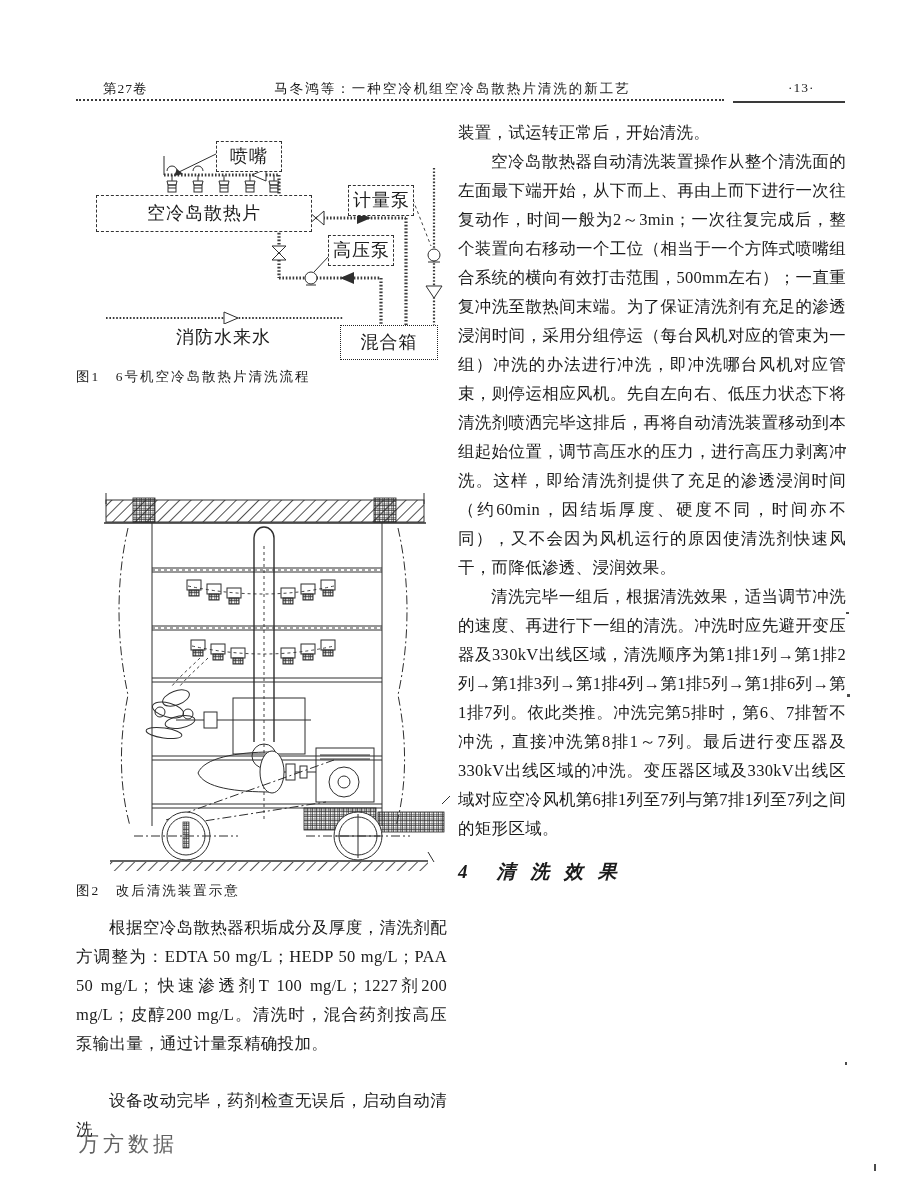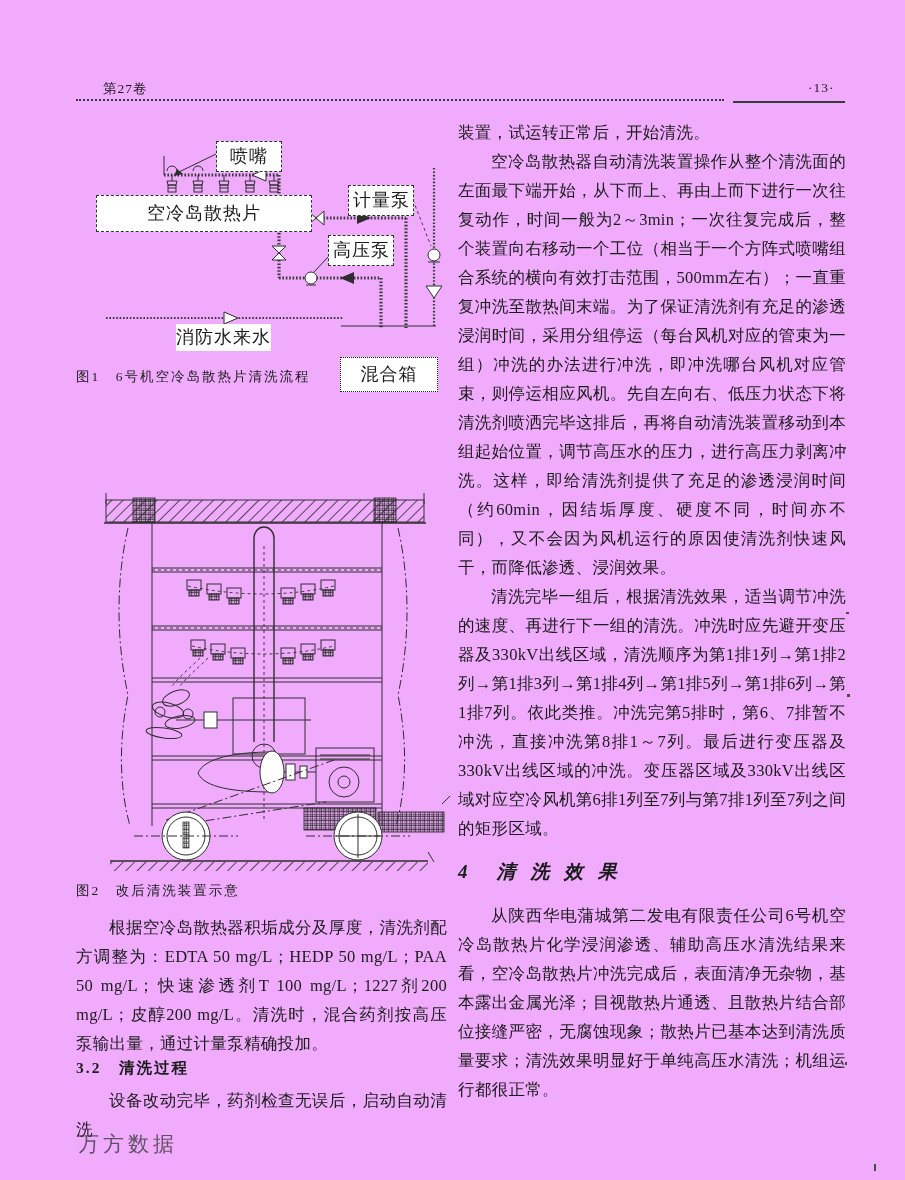--- a/index.html
+++ b/index.html
@@ -1,58 +1,59 @@
 <!DOCTYPE html>
 <html><head>
 <meta charset="utf-8">
 <style>
   html,body{margin:0;padding:0;background:#e8e8e8;}
-  .page{position:relative;width:905px;height:1180px;background:#f0abfc;overflow:hidden;
+  .page{position:relative;width:905px;height:1180px;background:#ffffff;overflow:hidden;
         font-family:"Liberation Serif","DejaVu Serif",serif;color:#1b1b1b;}
   
   .hdr{position:absolute;top:80px;font-size:13.5px;letter-spacing:1px;white-space:nowrap;}
   .hdr-vol{left:103px;}
   .hdr-title{left:0;width:905px;text-align:center;letter-spacing:2px;}
-  .hdr-page{left:808px;}
+  .hdr-page{left:788px;}
   .rule-dot{position:absolute;top:99px;left:76px;width:648px;border-top:2px dotted #3a3a3a;height:0;}
   .rule-solid{position:absolute;top:101px;left:733px;width:112px;height:2px;background:#3a3a3a;}
   
   .blk{position:absolute;text-align:justify;font-size:16.5px;line-height:29px;letter-spacing:0.3px;}
   .col-l{left:76px;width:371px;}
   .col-r{left:458px;width:388px;}
   .ind{text-indent:2em;}
   p{margin:0;}
   .sec-sm{position:absolute;font-weight:bold;font-size:15.5px;letter-spacing:2px;}
   .sec-lg{font-weight:bold;font-style:italic;font-size:19px;letter-spacing:5px;margin:14px 0 15px 0;text-indent:0;}
   .caption{position:absolute;text-align:left;font-size:13.5px;letter-spacing:2px;}
   
   .fig{position:absolute;}
   .fig svg{position:absolute;left:0;top:0;}
   .flabel{position:absolute;font-size:18px;text-align:center;line-height:1.5;letter-spacing:1px;
           background:#fff;white-space:nowrap;}
   .boxed{border:1px dashed #333;padding:1px 4px;}
-  .boxed2{border:1px dotted #222;padding:3px 10px;margin-top:32px;}
+  .boxed2{border:1px dotted #222;padding:3px 10px;}
   .watermark{position:absolute;left:78px;top:1130px;font-size:21px;letter-spacing:4px;color:#3c3c3c;
              opacity:.8;filter:blur(.3px);}
   .artifact{position:absolute;background:#4a4a4a;}
   svg .ln{stroke:#2e2e2e;stroke-width:1;fill:none;}
   svg .ln2{stroke:#2e2e2e;stroke-width:1.4;fill:none;}
   svg .pipe{stroke:#3a3a3a;stroke-width:3.2;fill:none;stroke-dasharray:1.6 1.8;}
   svg .pipeT{stroke:#3a3a3a;stroke-width:2.2;fill:none;stroke-dasharray:1.6 1.8;}
   svg .dd{stroke:#2e2e2e;stroke-width:1;fill:none;stroke-dasharray:9 3 2 3;}
   svg .dsh{stroke:#2e2e2e;stroke-width:.9;fill:none;stroke-dasharray:3 3;}
   svg .fill{fill:#2e2e2e;stroke:none;}
   svg .open{fill:#fff;stroke:#2e2e2e;stroke-width:1;}
 </style>
 </head>
 <body>
 
 <div class="page">
 
   <div class="hdr hdr-vol">第27卷</div>
+  <div class="hdr hdr-title">马冬鸿等：一种空冷机组空冷岛散热片清洗的新工艺</div>
   <div class="hdr hdr-page">·13·</div>
   <div class="rule-dot"></div>
   <div class="rule-solid"></div>
 
   <div class="fig" style="left:76px;top:128px;width:372px;height:236px;">
     <svg width="372" height="236" viewBox="0 0 372 236">
 
       <line class="pipe" x1="88" y1="47" x2="203" y2="47"></line>
       <line class="ln" x1="88" y1="28" x2="88" y2="47"></line>
       <line class="pipe" x1="203" y1="47" x2="203" y2="150"></line>
@@ -283,32 +284,30 @@
       <line class="ln2" x1="34" y1="371" x2="352" y2="371" stroke-width="2"></line>
       <rect x="34" y="372" width="318" height="9" fill="url(#diag)"></rect>
       <line class="ln" x1="352" y1="362" x2="358" y2="372"></line>
     </svg>
   </div>
   <div class="caption col-l" style="top:882px;">图2　改后清洗装置示意</div>
 
   <div class="blk col-l" style="top:913px;">
     <p class="ind">根据空冷岛散热器积垢成分及厚度，清洗剂配方调整为：EDTA 50 mg/L；HEDP 50 mg/L；PAA 50 mg/L；快速渗透剂T 100 mg/L；1227剂200 mg/L；皮醇200 mg/L。清洗时，混合药剂按高压泵输出量，通过计量泵精确投加。</p>
   </div>
-  <div class="sec-sm col-l" style="top:1058px;position:absolute;">3.2　清洗过程</div>
   <div class="blk col-l" style="top:1086px;font-family:Liberation Serif, serif;">
     <p class="ind">设备改动完毕，药剂检查无误后，启动自动清洗</p>
   </div>
   <div class="watermark">万方数据</div>
 
   <div class="blk col-r" style="top:118px;">
     <p>装置，试运转正常后，开始清洗。</p>
     <p class="ind">空冷岛散热器自动清洗装置操作从整个清洗面的左面最下端开始，从下而上、再由上而下进行一次往复动作，时间一般为2～3min；一次往复完成后，整个装置向右移动一个工位（相当于一个方阵式喷嘴组合系统的横向有效打击范围，500mm左右）；一直重复冲洗至散热间末端。为了保证清洗剂有充足的渗透浸润时间，采用分组停运（每台风机对应的管束为一组）冲洗的办法进行冲洗，即冲洗哪台风机对应管束，则停运相应风机。先自左向右、低压力状态下将清洗剂喷洒完毕这排后，再将自动清洗装置移动到本组起始位置，调节高压水的压力，进行高压力剥离冲洗。这样，即给清洗剂提供了充足的渗透浸润时间（约60min，因结垢厚度、硬度不同，时间亦不同），又不会因为风机运行的原因使清洗剂快速风干，而降低渗透、浸润效果。</p>
     <p class="ind">清洗完毕一组后，根据清洗效果，适当调节冲洗的速度、再进行下一组的清洗。冲洗时应先避开变压器及330kV出线区域，清洗顺序为第1排1列→第1排2列→第1排3列→第1排4列→第1排5列→第1排6列→第1排7列。依此类推。冲洗完第5排时，第6、7排暂不冲洗，直接冲洗第8排1～7列。最后进行变压器及330kV出线区域的冲洗。变压器区域及330kV出线区域对应空冷风机第6排1列至7列与第7排1列至7列之间的矩形区域。</p>
     <p class="sec-lg">4　清 洗 效 果</p>
-    <p class="ind">从陕西华电蒲城第二发电有限责任公司6号机空冷岛散热片化学浸润渗透、辅助高压水清洗结果来看，空冷岛散热片冲洗完成后，表面清净无杂物，基本露出金属光泽；目视散热片通透、且散热片结合部位接缝严密，无腐蚀现象；散热片已基本达到清洗质量要求；清洗效果明显好于单纯高压水清洗；机组运行都很正常。</p>
   </div>
 
   <div class="artifact" style="left:843px;top:447px;width:3px;height:2px;"></div>
   <div class="artifact" style="left:846px;top:612px;width:3px;height:2px;"></div>
   <div class="artifact" style="left:847px;top:694px;width:3px;height:3px;"></div>
   <div class="artifact" style="left:845px;top:1062px;width:2px;height:3px;"></div>
   <div class="artifact" style="left:874px;top:1164px;width:2px;height:7px;"></div>
 
 </div>
 

